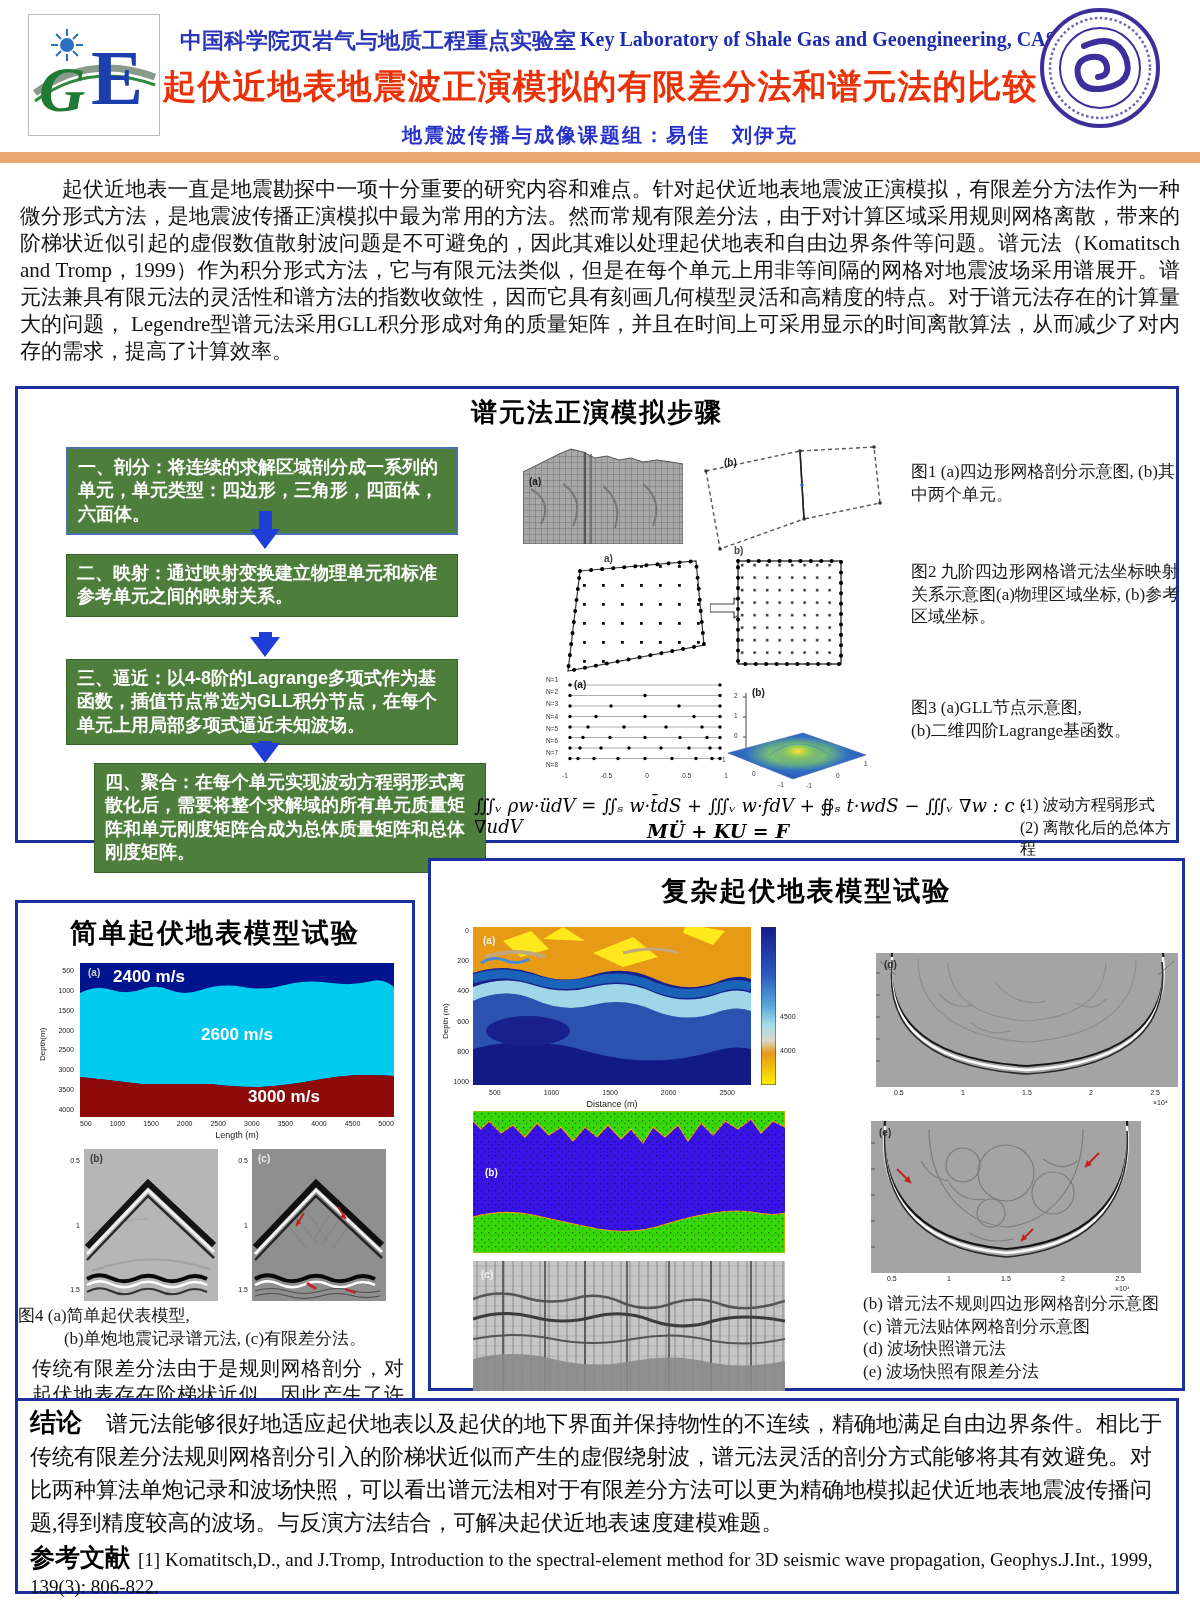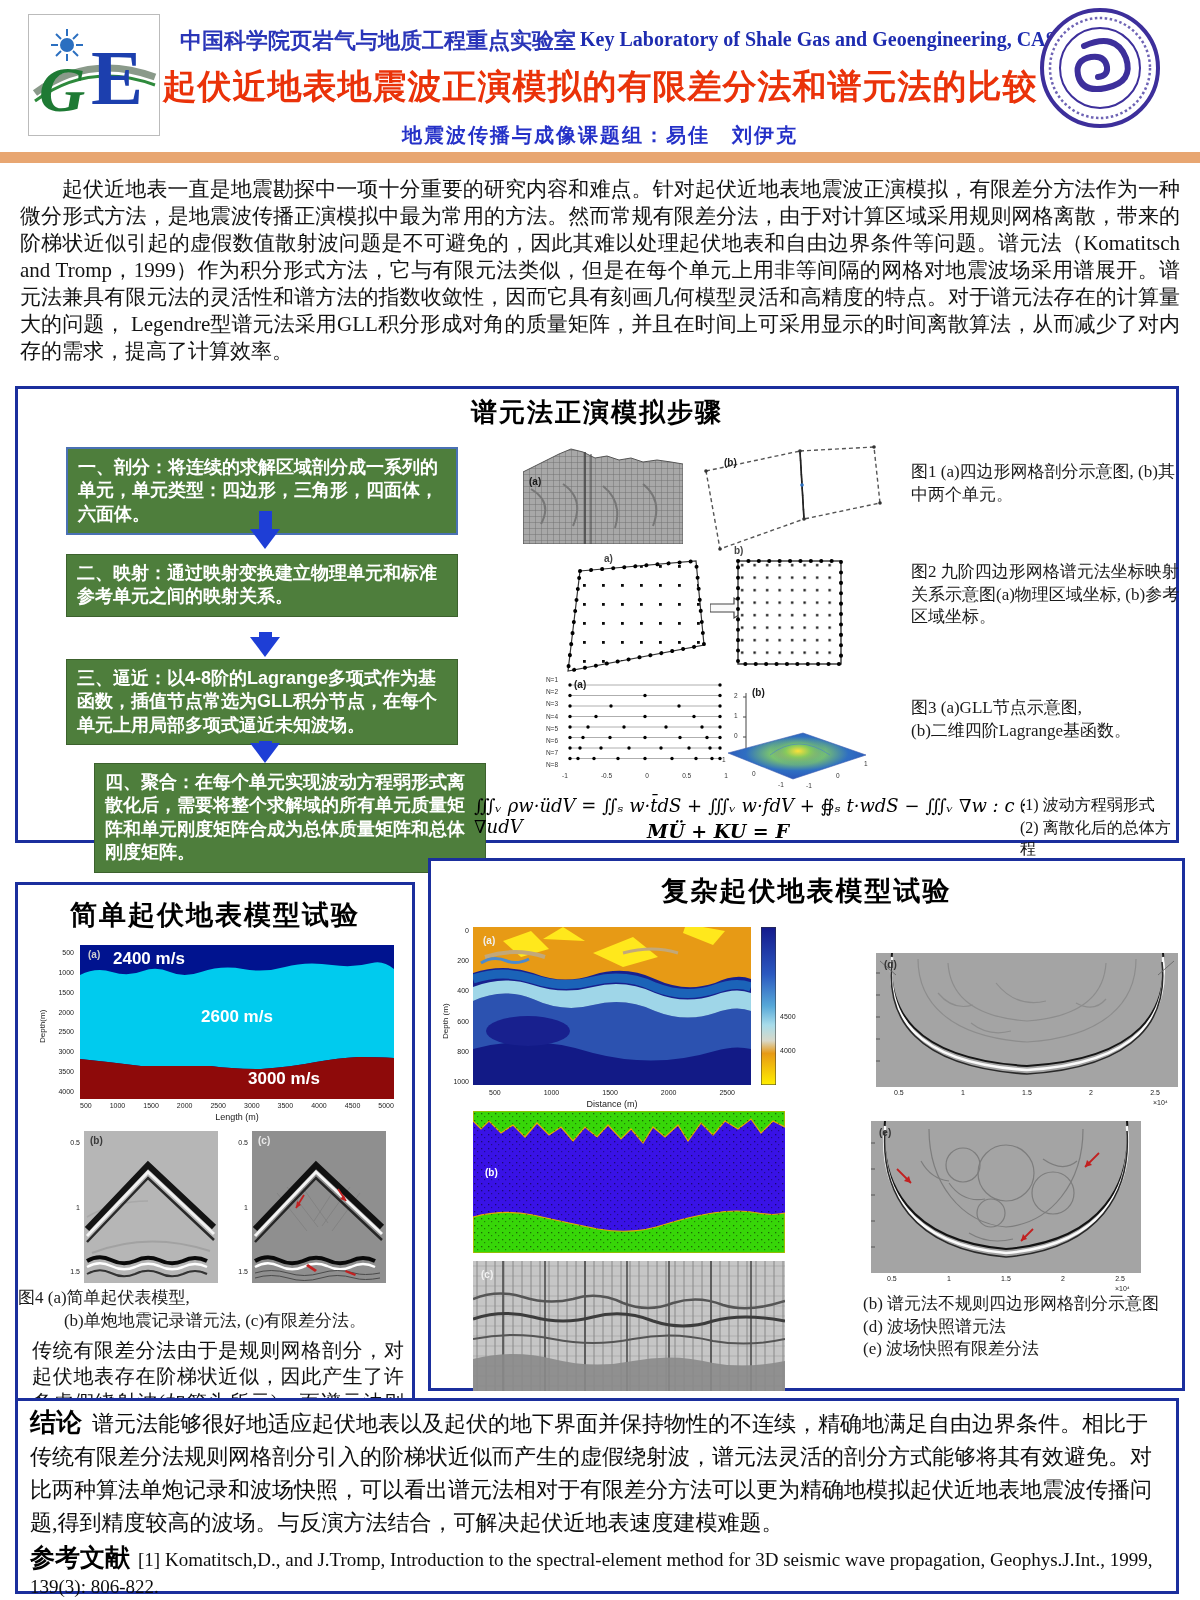--- a/index.html
+++ b/index.html
@@ -29,21 +29,21 @@
 .tickcol{display:flex;flex-direction:column;justify-content:space-between;align-items:flex-end}
 .tickrow{display:flex;justify-content:space-between}
 .axlabel{font-size:9px;color:#222}
 .rot{transform:rotate(-90deg);transform-origin:left top}
 .fig-label{font-size:10px;font-weight:bold}
 .vlabel{color:#fff;font-weight:bold;font-size:17px}
 .eq{font-family:"DejaVu Serif","DejaVu Sans",serif;font-style:italic;font-size:18px;color:#000}
 .eq2{font-family:"DejaVu Serif","DejaVu Sans",serif;font-style:italic;font-size:19px;font-weight:bold;color:#000}
 .eqnote{font-family:"Liberation Serif",serif;font-size:16px;color:#111}
 .note-text{font-family:"Liberation Serif","DejaVu Serif",serif;font-size:20px;line-height:1.3;text-align:justify}
-.concl-label{font-size:26px;font-weight:bold;color:#000;margin-right:10px}
+.concl-label{font-size:26px;font-weight:bold;color:#000;margin-right:24px}
 .concl-text{font-family:"Liberation Serif","DejaVu Serif",serif;font-size:22px;color:#0d0d0d}
 .ref-label{font-size:25px;font-weight:bold;color:#000;margin-right:8px}
 .ref-text{font-family:"Liberation Serif","DejaVu Serif",serif;font-size:19px;color:#0d0d0d}
 .nlab{font-size:6.5px;color:#333;line-height:1}
 .tiny{font-size:6.5px;color:#333;line-height:1}
 .logo-g{position:absolute;left:10px;top:38px;font-size:64px;font-weight:bold;color:#1e7a34;font-family:"Liberation Serif",serif;font-style:italic}
 .logo-e{position:absolute;left:62px;top:18px;font-size:78px;font-weight:bold;color:#1c3fae;font-family:"Liberation Serif",serif}
 </style>
 </head>
 <body>
@@ -299,21 +299,21 @@
     <div class="abs eq2" style="left:590px;top:431px;width:220px;text-align:center;">MÜ + KU = F</div>
     <div class="abs eqnote" style="left:1002px;top:406px;width:158px;">(1) 波动方程弱形式</div>
     <div class="abs eqnote" style="left:1002px;top:429px;width:158px;">(2) 离散化后的总体方程</div>
 
     <div class="abs caption" style="left:893px;top:72px;width:272px;">图1  (a)四边形网格剖分示意图, (b)其中两个单元。</div>
     <div class="abs caption" style="left:893px;top:172px;width:280px;">图2  九阶四边形网格谱元法坐标映射关系示意图(a)物理区域坐标, (b)参考区域坐标。</div>
     <div class="abs caption prewrap" style="left:893px;top:308px;width:284px;">图3  (a)GLL节点示意图,
 (b)二维四阶Lagrange基函数。</div>
   </div>
 
-  <div class="abs panel" style="left:15px;top:882px;width:400px;height:639px;">
+  <div class="abs panel" style="left:15px;top:900px;width:400px;height:639px;">
     <div class="abs sec-title" style="left:0;top:12px;">简单起伏地表模型试验</div>
 
     <span class="abs rot axlabel" style="left:20px;top:158px;font-size:8px;">Depth(m)</span>
     <div class="abs tickcol" style="left:30px;top:64px;width:26px;height:146px;">
       <span class="tick">500</span>
       <span class="tick">1000</span>
       <span class="tick">1500</span>
       <span class="tick">2000</span>
       <span class="tick">2500</span>
       <span class="tick">3000</span>
@@ -598,20 +598,21 @@
       <span class="tick">0.5</span>
       <span class="tick">1</span>
       <span class="tick">1.5</span>
       <span class="tick">2</span>
       <span class="tick">2.5</span>
     </div>
     <span class="abs tick" style="left:684px;top:424px;">×10⁴</span>
 
     <div class="abs" style="left:394px;top:432px;width:360px;">
       <div class="caption" style="line-height:22.5px;padding-left:38px">(b) 谱元法不规则四边形网格剖分示意图</div>
+      <div class="caption" style="line-height:22.5px;padding-left:38px">(c) 谱元法贴体网格剖分示意图</div>
       <div class="caption" style="line-height:22.5px;padding-left:38px">(d) 波场快照谱元法</div>
       <div class="caption" style="line-height:22.5px;padding-left:38px">(e) 波场快照有限差分法</div>
     </div>
   </div>
 
   <div class="abs panel" style="left:15px;top:1398px;width:1164px;height:196px;padding:6px 12px;">
     <p style="line-height:31px">
       <span class="concl-label">结论</span><span class="concl-text">谱元法能够很好地适应起伏地表以及起伏的地下界面并保持物性的不连续，精确地满足自由边界条件。相比于传统有限差分法规则网格剖分引入的阶梯状近似而产生的虚假绕射波，谱元法灵活的剖分方式能够将其有效避免。对比两种算法单炮记录和波场快照，可以看出谱元法相对于有限差分方法可以更为精确地模拟起伏近地表地震波传播问题,得到精度较高的波场。与反演方法结合，可解决起伏近地表速度建模难题。</span>
     </p>
     <p style="line-height:26px;margin-top:4px">

